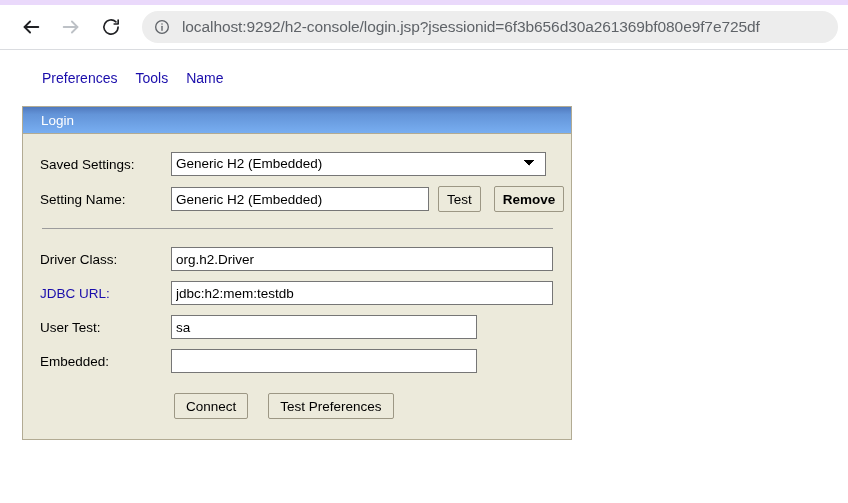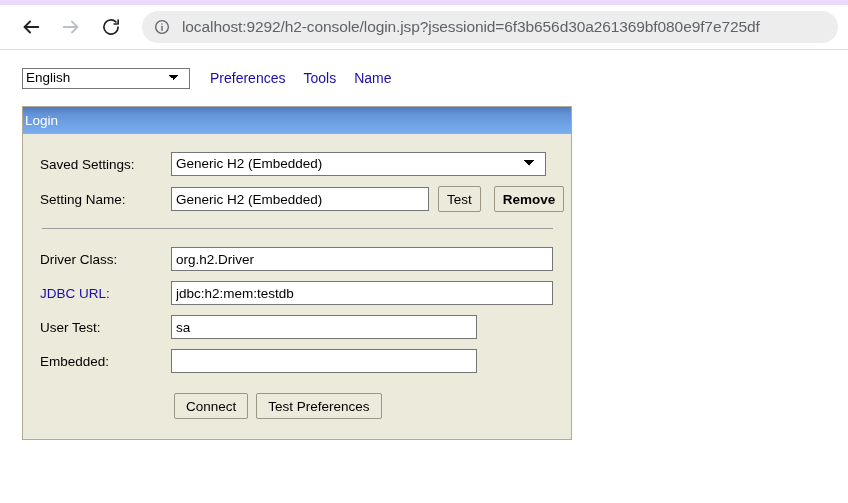--- a/index.html
+++ b/index.html
@@ -108,21 +108,21 @@
     border: 1px solid #b2ab93;
     background: #eceadb;
   }
   #login-header {
     height: 27px;
     background: linear-gradient(to bottom, #5079bd 0%, #6394d8 28%, #78aef1 100%);
     color: #ffffff;
     font-size: 13.5px;
     display: flex;
     align-items: center;
-    padding-left: 2px;
+    padding-left: 18px;
     border-bottom: 1px solid #b2ab93;
   }
   #login-body { padding: 18px 0 0 0; }
 
   .form-row {
     display: flex;
     align-items: center;
     margin-bottom: 10px;
     padding-left: 17px;
     border-radius: 12px;
@@ -190,20 +190,21 @@
     border: 0;
     border-top: 1px solid #9c9c9c;
     margin: 16px 18px 18px 19px;
   }
 
   #action-row {
     display: flex;
     padding-left: 151px;
     margin-top: 20px;
     padding-bottom: 20px;
+    gap: 12px;
   }
   #connect-button         { padding: 0 11px; }
   #test-connection-button { margin-left: 8px; padding: 0 11px; }
 </style>
 </head>
 <body>
 
 <div id="browser-chrome">
 
   <div id="tab-strip"></div>
@@ -248,23 +249,20 @@
       <span id="omnibox-url">localhost:9292/h2-console/login.jsp?jsessionid=6f3b656d30a261369bf080e9f7e725df</span>
     </div>
 
   </div>
 </div>
 
 <div id="page-content">
 
   <div id="toolbar-row">
 
-    <select id="language-select">
-      <option>English</option>
-    </select>
 
     <a class="topnav-link" id="nav-link-preferences" href="#">Preferences</a>
     <a class="topnav-link" id="nav-link-tools" href="#">Tools</a>
     <a class="topnav-link" id="nav-link-help" href="#">Name</a>
   </div>
 
   <div id="login-panel">
 
     <div id="login-header">Login</div>
 

